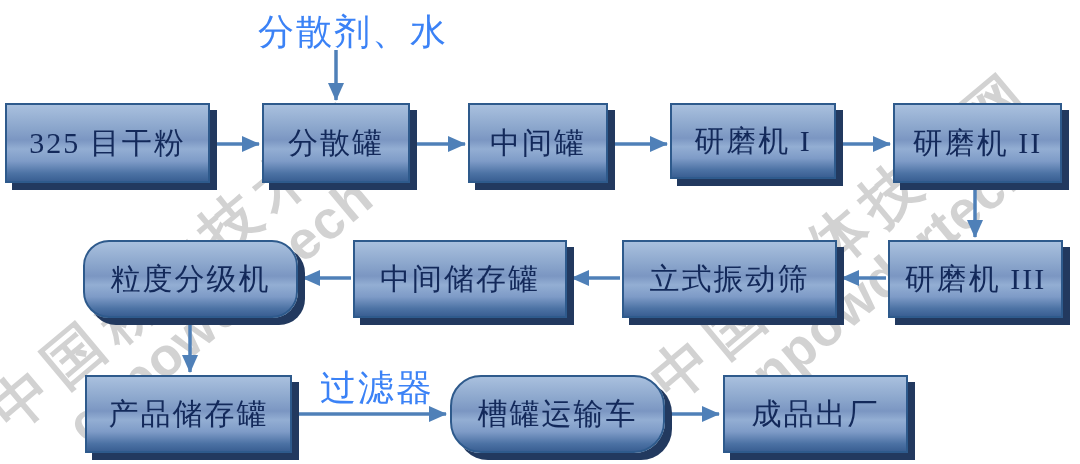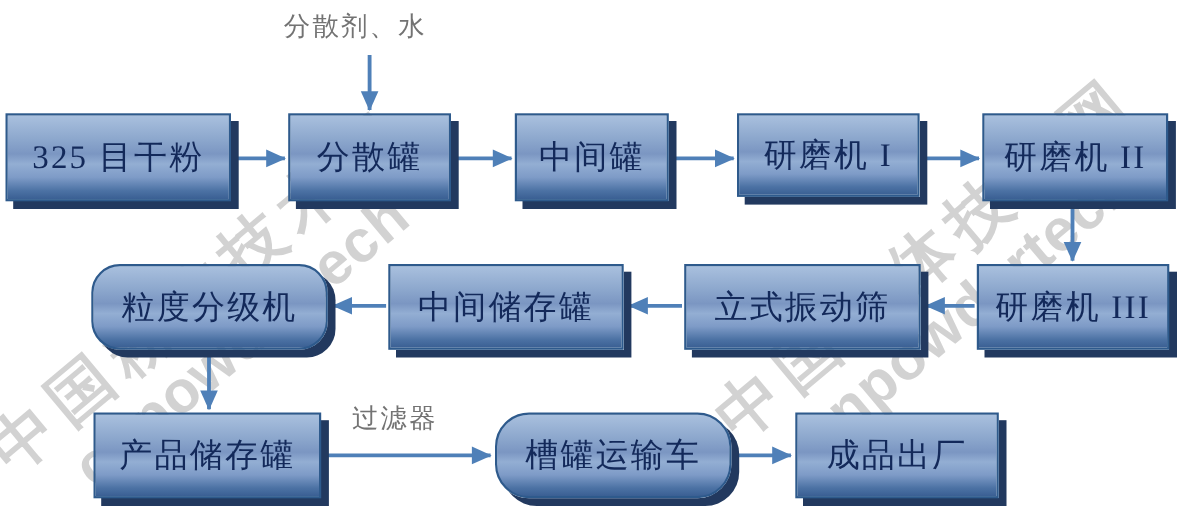--- a/index.html
+++ b/index.html
@@ -25,21 +25,21 @@
   .node-label{
     color:#13295a;
     font-size:30px;
     letter-spacing:2px;
     white-space:nowrap;
     font-weight:400;
   }
   
   .flow-label{
     position:absolute;z-index:3;
-    color:#737373;font-size:24px;letter-spacing:2px;white-space:nowrap;
+    color:#3b82f6;font-size:36px;letter-spacing:2px;white-space:nowrap;
   }
   
   .arrows{position:absolute;left:0;top:0;z-index:2;}
   
   .watermark{
     position:absolute;z-index:1;
     width:480px;
     transform:rotate(-40deg);
     color:rgba(125,125,125,0.35);
     font-family:"Liberation Sans","DejaVu Sans",sans-serif;

